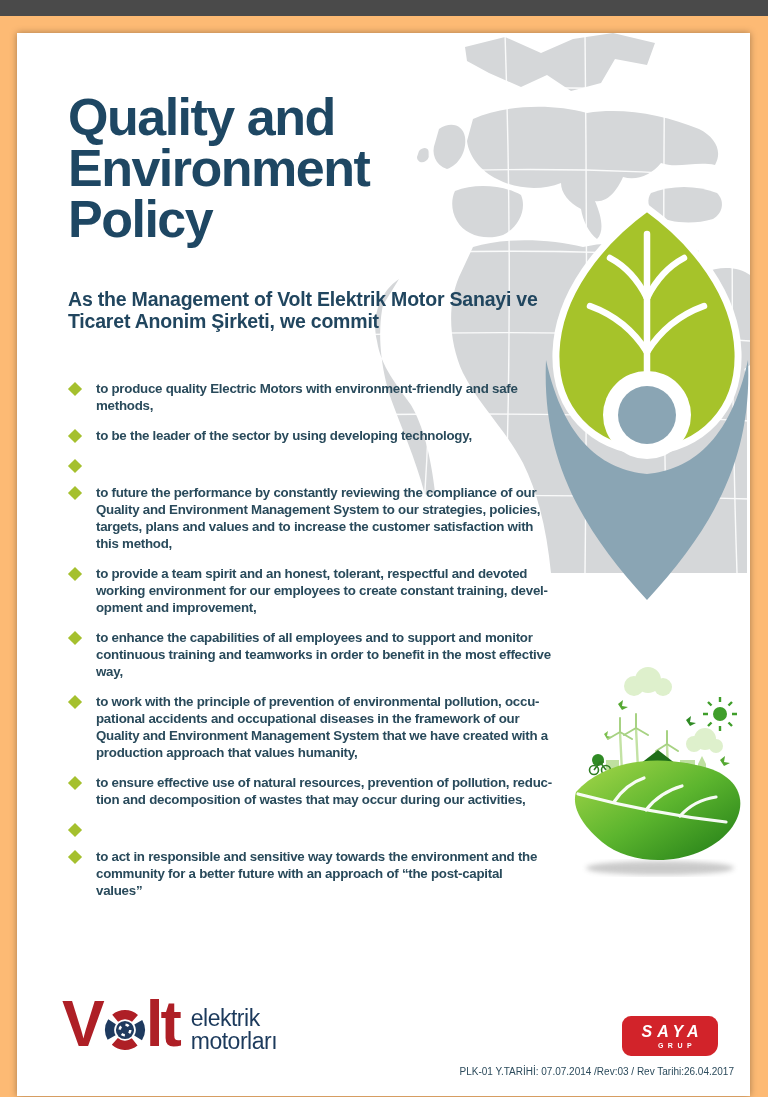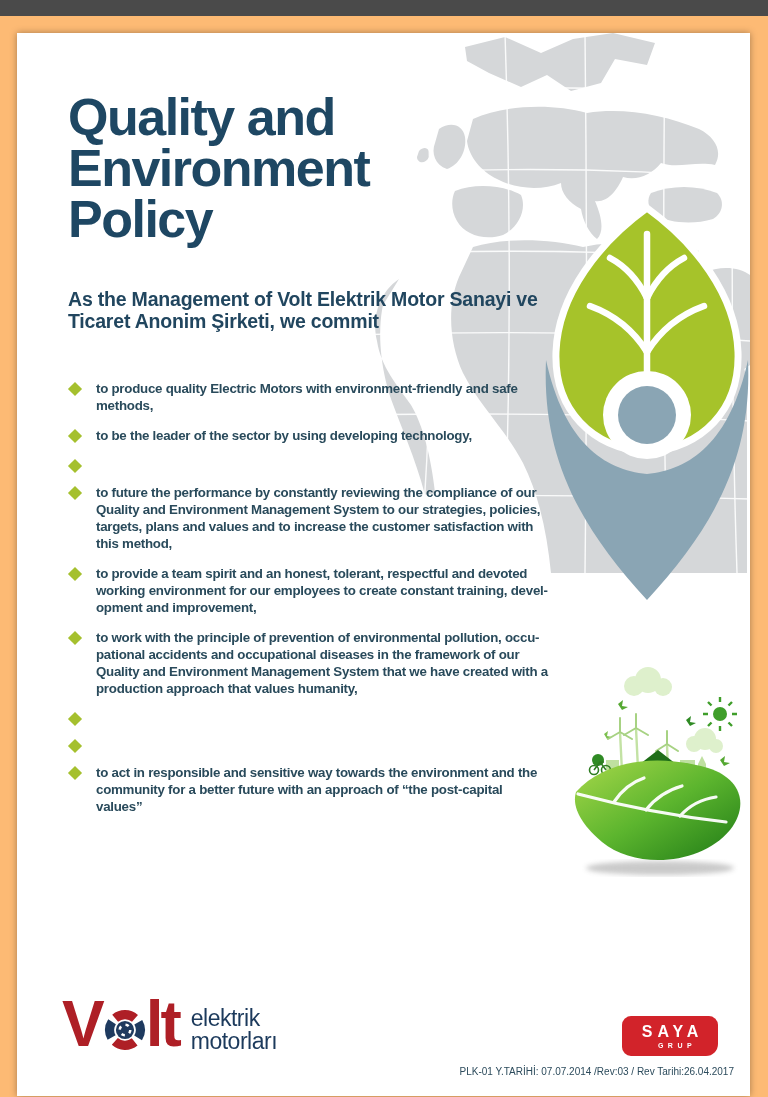--- a/index.html
+++ b/index.html
@@ -56,21 +56,21 @@
     letter-spacing:-0.5px;
   }
 
   
   .saya{
     position:absolute;left:622px;top:1000px;width:96px;height:40px;z-index:5;
     background:#d2232a;border-radius:9px 9px 12px 9px;
     display:flex;flex-direction:column;align-items:center;justify-content:center;
     color:#fff;
   }
-  .saya-name{font-size:16px;font-weight:bold;letter-spacing:5px;margin-left:5px;}
+  .saya-name{font-size:16px;font-weight:bold;letter-spacing:5px;margin-left:5px;font-style:italic;}
   .saya-sub{font-size:7px;font-weight:bold;letter-spacing:4.5px;margin:1px 0 0 14px;}
 
   .footer-line{
     position:absolute;right:34px;top:1050px;z-index:5;margin:0;
     color:#2c4b5c;font-size:10px;letter-spacing:0;
   }
 </style>
 </head>
 <body>
 
@@ -224,31 +224,39 @@
 this method,</p>
     </div>
 
     <div class="commitment">
       <span class="diamond"></span>
       <p class="c-text pre">to provide a team spirit and an honest, tolerant, respectful and devoted
 working environment for our employees to create constant training, devel-
 opment and improvement,</p>
     </div>
 
+    <div class="commitment">
+      <span class="diamond"></span>
+      <p class="c-text pre">to enhance the capabilities of all employees and to support and monitor
+continuous training and teamworks in order to benefit in the most effective
+way,</p>
+    </div>
 
     <div class="commitment">
       <span class="diamond"></span>
       <p class="c-text pre">to work with the principle of prevention of environmental pollution, occu-
 pational accidents and occupational diseases in the framework of our
 Quality and Environment Management System that we have created with a
 production approach that values humanity,</p>
     </div>
 
     <div class="commitment">
       <span class="diamond"></span>
+      <p class="c-text pre">to ensure effective use of natural resources, prevention of pollution, reduc-
+tion and decomposition of wastes that may occur during our activities,</p>
     </div>
 
     <div class="commitment">
       <span class="diamond"></span>
     </div>
 
     <div class="commitment">
       <span class="diamond"></span>
       <p class="c-text pre">to act in responsible and sensitive way towards the environment and the
 community for a better future with an approach of “the post-capital

